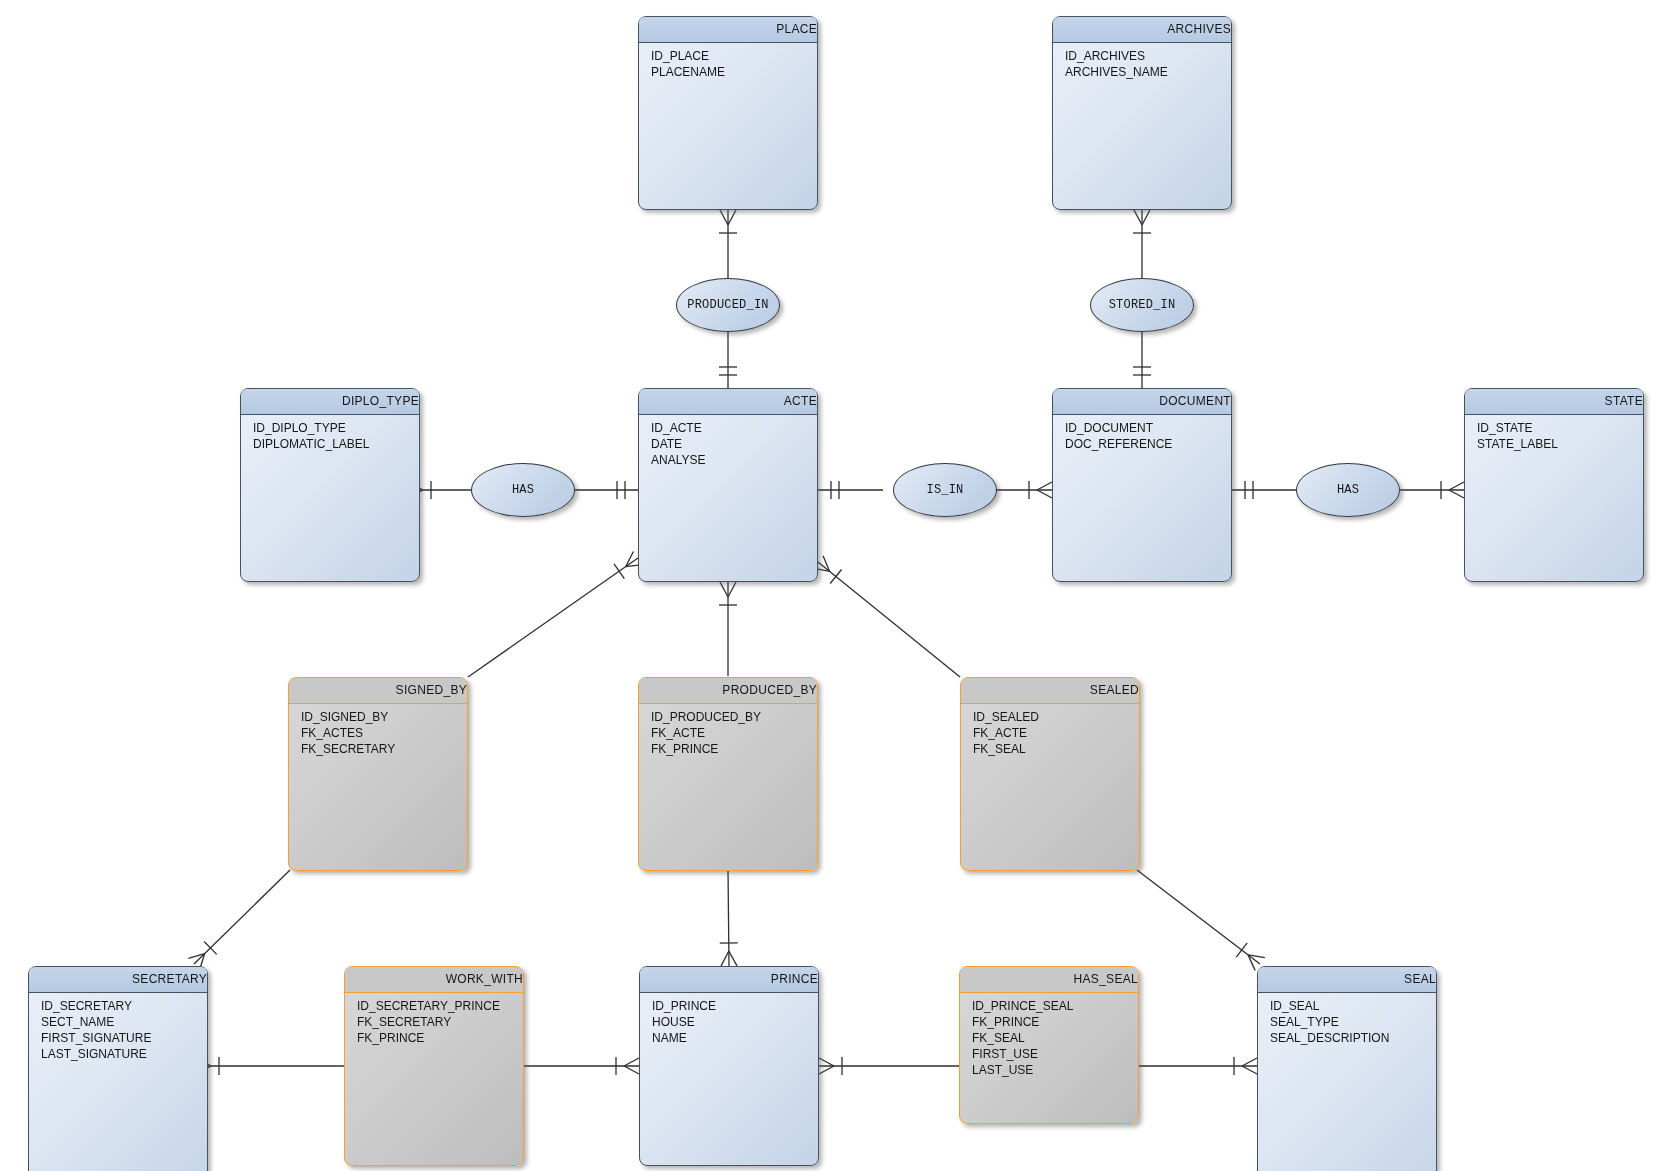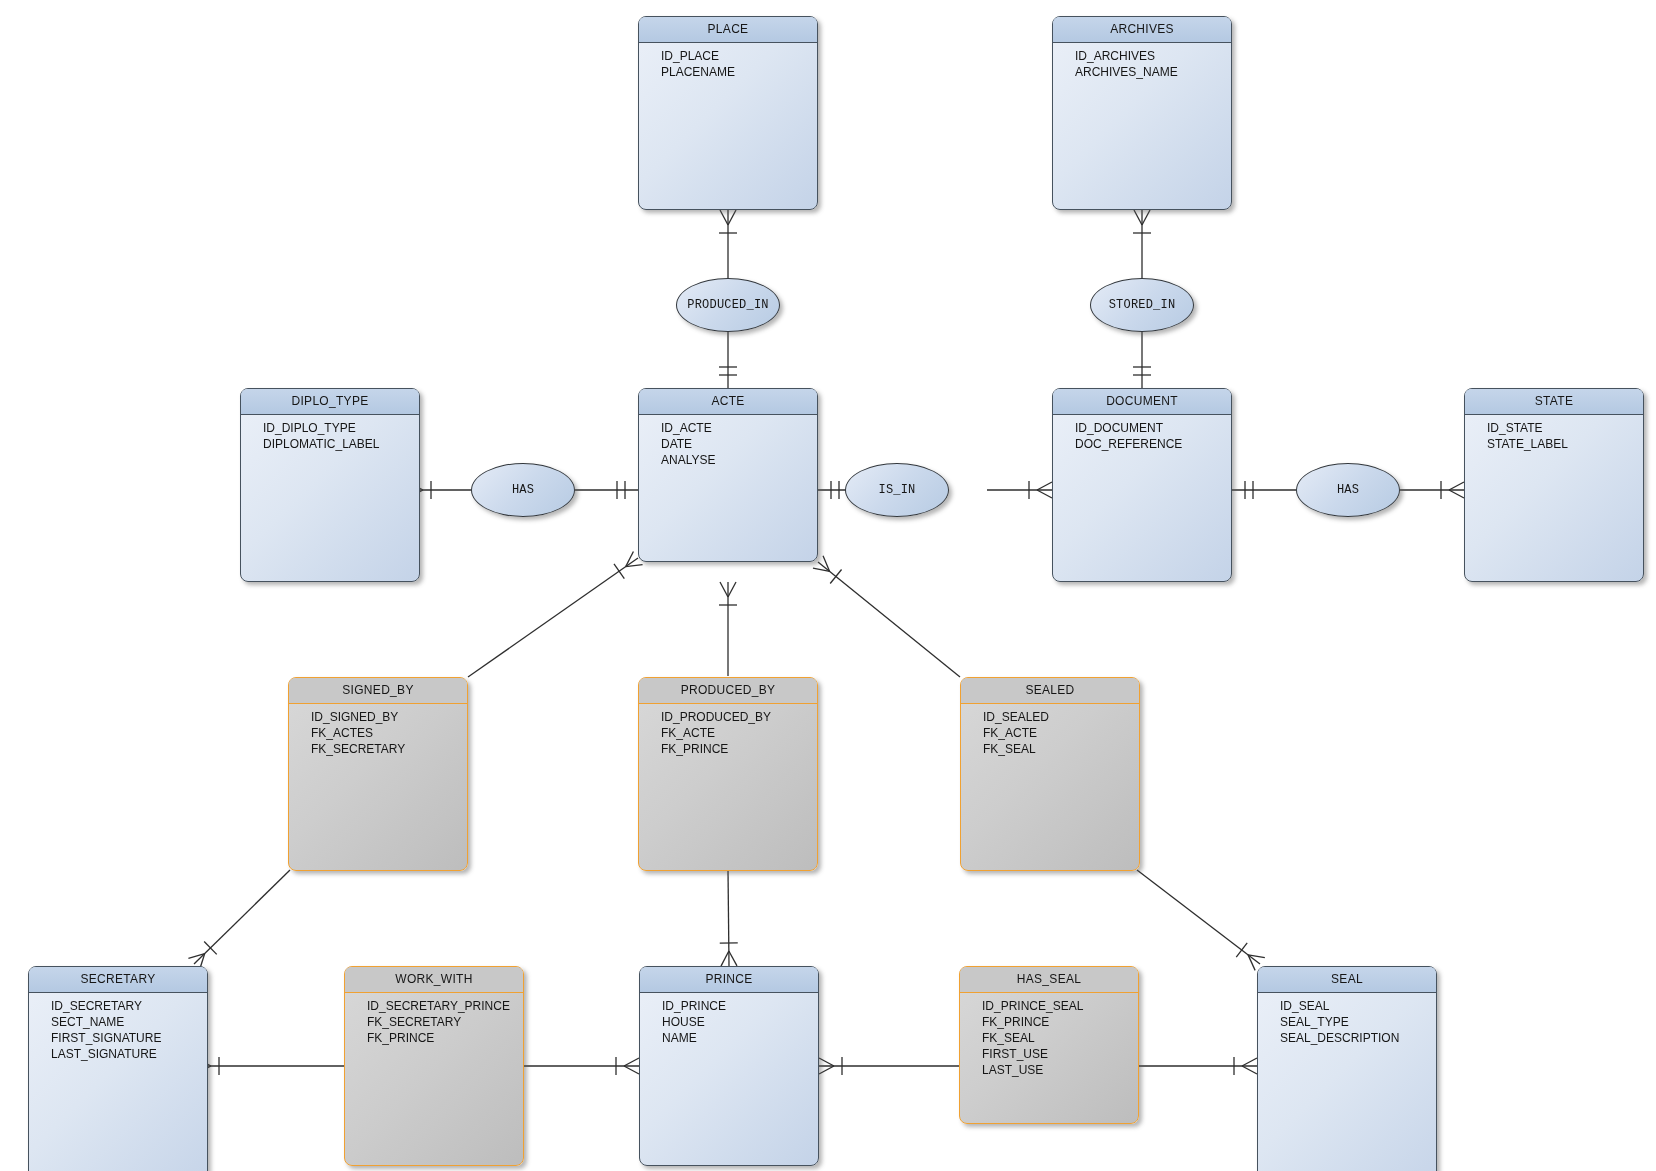--- a/index.html
+++ b/index.html
@@ -18,28 +18,28 @@
     width:180px;
     box-sizing:border-box;
     border:1.5px solid #46525e;
     border-radius:8px;
     box-shadow:3px 3px 4px rgba(90,90,90,0.45);
     font-size:12px;
     background:linear-gradient(135deg,#ebf0f8 0%,#dde6f2 45%,#c4d3e8 100%);
   }
   .entity .hd{
     height:25px;line-height:25px;
-    text-align:center;
+    text-align:right;
     border-bottom:1.5px solid #46525e;
     border-radius:6px 6px 0 0;
     background:linear-gradient(180deg,#c5d5ea 0%,#b4c9e2 100%);
     letter-spacing:.3px;
   }
   .entity .bd{
-    padding:5px 22px;
+    padding:5px 12px;
     line-height:16px;
     white-space:nowrap;
   }
   .entity.assoc{
     border-color:#f0a132;
     background:linear-gradient(135deg,#d8d8d8 0%,#cdcdcd 45%,#bdbdbd 100%);
   }
   .entity.assoc .hd{
     border-bottom-color:#f0a132;
     background:#c8c8c8;
@@ -200,36 +200,36 @@
 
   <div class="rel" style="left:676px;top:278px">
     <span>PRODUCED_IN</span>
   </div>
   <div class="rel" style="left:1090px;top:278px">
     <span>STORED_IN</span>
   </div>
   <div class="rel" style="left:471px;top:463px">
     <span>HAS</span>
   </div>
-  <div class="rel" style="left:845px;top:463px">
+  <div class="rel" style="left:893px;top:463px">
     <span>IS_IN</span>
   </div>
   <div class="rel" style="left:1296px;top:463px">
     <span>HAS</span>
   </div>
 
   <div class="entity" style="left:240px;top:388px;height:194px">
     <div class="hd">DIPLO_TYPE</div>
     <div class="bd">
       <div>ID_DIPLO_TYPE</div>
       <div>DIPLOMATIC_LABEL</div>
     </div>
   </div>
 
-  <div class="entity" style="left:638px;top:388px;height:174px">
+  <div class="entity" style="left:638px;top:388px;height:194px">
     <div class="hd">ACTE</div>
     <div class="bd">
       <div>ID_ACTE</div>
       <div>DATE</div>
       <div>ANALYSE</div>
     </div>
   </div>
 
   <div class="entity" style="left:1052px;top:388px;height:194px">
     <div class="hd">DOCUMENT</div>

